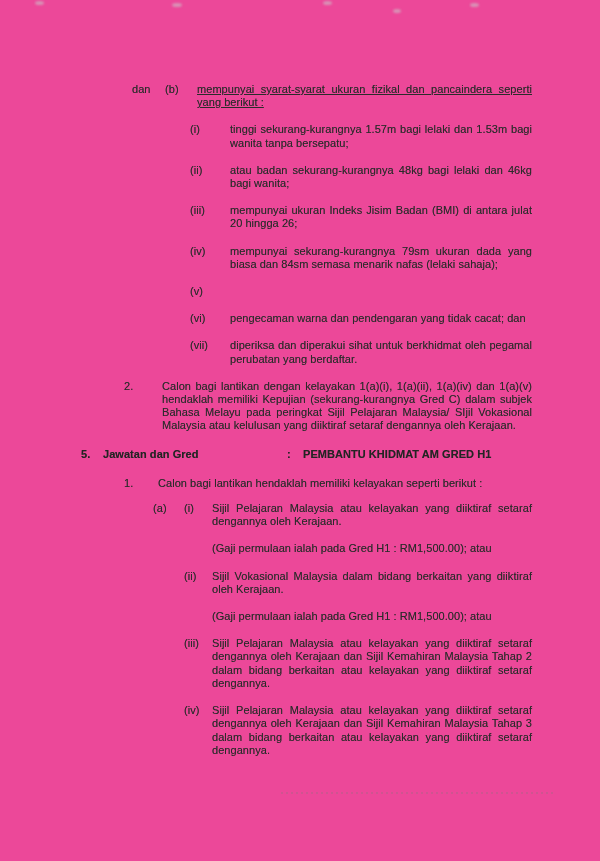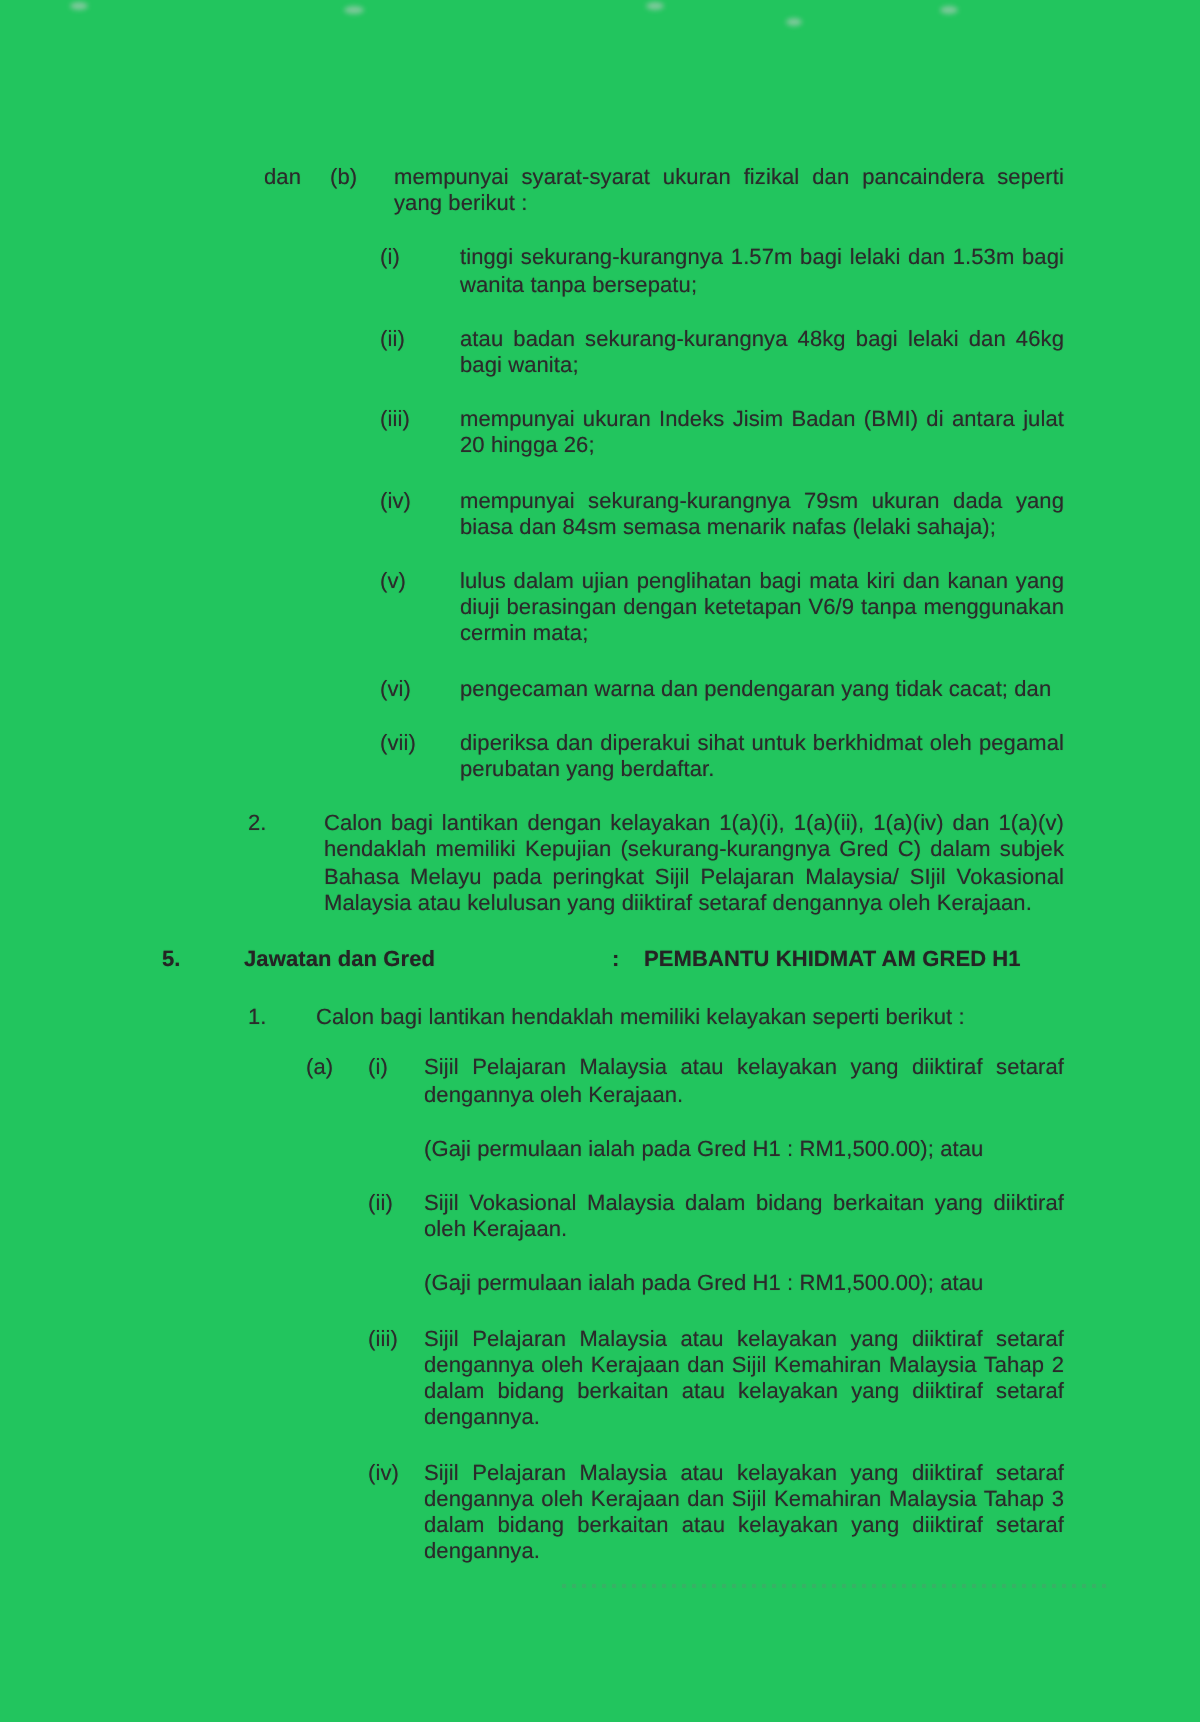--- a/index.html
+++ b/index.html
@@ -5,21 +5,21 @@
   html, body {
     margin: 0;
     padding: 0;
     background: #e8e8e8;
   }
   .page {
     position: relative;
     width: 600px;
     height: 861px;
     margin: 0 auto;
-    background: #22c55e;
+    background: #ec4899;
     overflow: hidden;
     font-family: "Liberation Sans", sans-serif;
     font-size: 11px;
     line-height: 13.2px;
     color: #2b2b2b;
     letter-spacing: 0.05px;
     text-shadow: 0 0 0.45px rgba(45,45,45,0.55);
   }
   .content {
     position: absolute;
@@ -27,36 +27,36 @@
     left: 0;
     width: 600px;
   }
   .row { display: flex; margin-bottom: 14px; }
   .just { text-align: justify; text-align-last: left; }
 
   
   .row-b   { margin-left: 132px; }
   .col-dan    { width: 33px; flex: none; }
   .col-blabel { width: 32px; flex: none; }
-  .col-btext  { width: 335px; flex: none; }
+  .col-btext  { width: 335px; flex: none; text-decoration: underline; }
 
   
   .row-item { margin-left: 190px; }
   .col-rnum  { width: 40px; flex: none; }
   .col-itext { width: 302px; flex: none; }
 
   
   .row-c2 { margin-left: 124px; margin-bottom: 15px; }
   .col-2num  { width: 38px; flex: none; }
   .col-2text { width: 370px; flex: none; }
 
   
   .row-s5 { margin-left: 81px; margin-top: 2px; margin-bottom: 16px; font-weight: bold; color: #242424; }
   .col-5num   { width: 22px; flex: none; }
-  .col-5label { width: 184px; flex: none; margin-left: 19px; }
+  .col-5label { width: 184px; flex: none; }
   .col-5colon { width: 16px; flex: none; }
   .col-5value { flex: none; }
 
   
   .row-c1 { margin-left: 124px; margin-bottom: 12px; }
   .col-1num  { width: 34px; flex: none; }
   .col-1text { flex: none; }
 
   
   .row-qa { margin-left: 153px; }
@@ -118,21 +118,20 @@
     <div class="row row-item">
       <div class="col-rnum">(iii)</div>
       <div class="col-itext just">mempunyai ukuran Indeks Jisim Badan (BMI) di antara julat 20 hingga 26;</div>
     </div>
     <div class="row row-item">
       <div class="col-rnum">(iv)</div>
       <div class="col-itext just">mempunyai sekurang-kurangnya 79sm ukuran dada yang biasa dan 84sm semasa menarik nafas (lelaki sahaja);</div>
     </div>
     <div class="row row-item">
       <div class="col-rnum">(v)</div>
-      <div class="col-itext just">lulus dalam ujian penglihatan bagi mata kiri dan kanan yang diuji berasingan dengan ketetapan V6/9 tanpa menggunakan cermin mata;</div>
     </div>
     <div class="row row-item">
       <div class="col-rnum">(vi)</div>
       <div class="col-itext just">pengecaman warna dan pendengaran yang tidak cacat; dan</div>
     </div>
     <div class="row row-item">
       <div class="col-rnum">(vii)</div>
       <div class="col-itext just">diperiksa dan diperakui sihat untuk berkhidmat oleh pegamal perubatan yang berdaftar.</div>
     </div>
 

